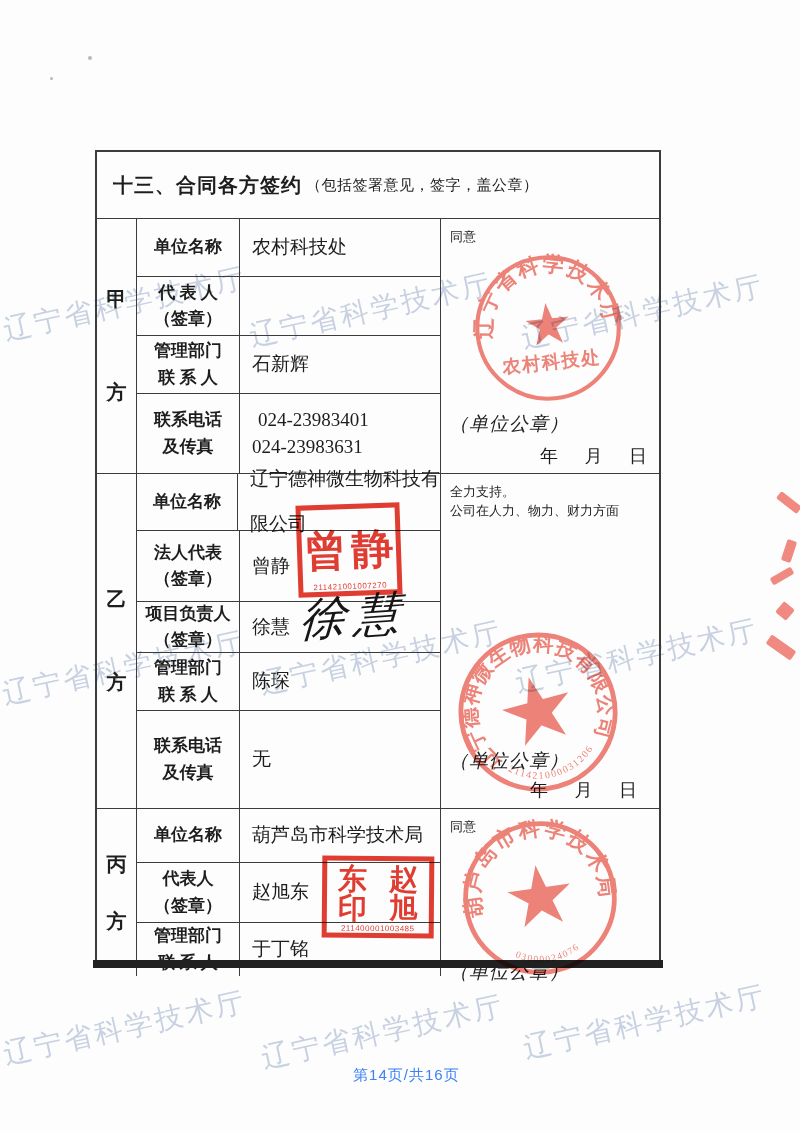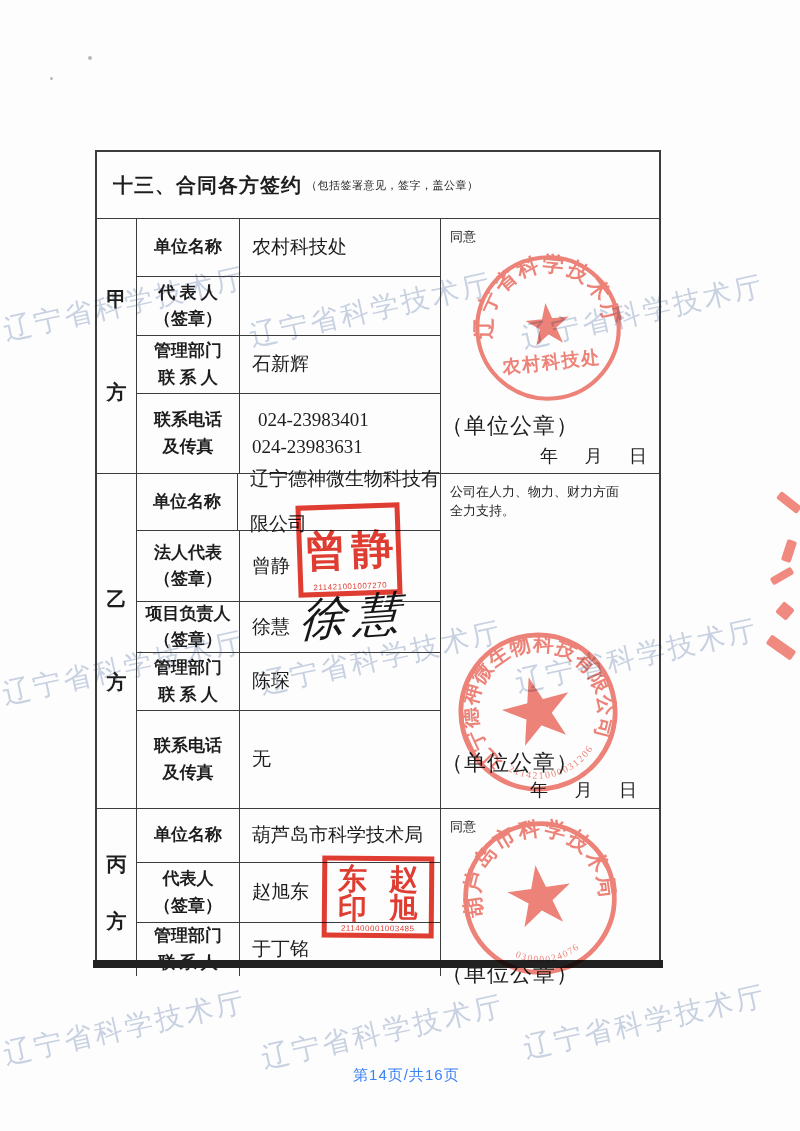--- a/index.html
+++ b/index.html
@@ -10,39 +10,39 @@
   .wm{position:absolute;font-family:"Liberation Sans","DejaVu Sans",sans-serif;
       font-size:28px;letter-spacing:3px;color:#c3cdde;white-space:nowrap;
       transform:rotate(-12.5deg);transform-origin:left center;z-index:0;opacity:.9;}
 
   
   .contract-table{position:absolute;left:95px;top:150px;width:566px;height:812px;
       border:2px solid #3c3c3c;box-sizing:border-box;z-index:1;background:transparent;}
   .title-row{height:67px;box-sizing:border-box;border-bottom:1.5px solid #3c3c3c;
       display:flex;align-items:center;padding-left:16px;}
   .title-main{font-size:20px;font-weight:700;letter-spacing:1px;}
-  .title-note{font-size:11px;margin-left:4px;letter-spacing:.5px;}
+  .title-note{font-size:15px;margin-left:4px;letter-spacing:.5px;}
   .section{display:flex;box-sizing:border-box;border-bottom:1.5px solid #3c3c3c;}
   .section.last{border-bottom:none;}
   .party-col{width:40px;box-sizing:border-box;border-right:1.5px solid #3c3c3c;
       display:flex;flex-direction:column;align-items:center;justify-content:center;
       font-size:20px;font-weight:700;}
   .mid-col{width:303px;box-sizing:border-box;display:flex;flex-direction:column;}
   .row{display:flex;box-sizing:border-box;border-bottom:1.5px solid #3c3c3c;}
   .row.last{border-bottom:none;flex:1;}
   .cell-label{width:103px;box-sizing:border-box;border-right:1.5px solid #3c3c3c;
       display:flex;flex-direction:column;align-items:center;justify-content:center;
       font-size:17px;font-weight:700;line-height:1.55;text-align:center;}
   .cell-value{flex:1;display:flex;flex-direction:column;justify-content:center;
       padding-left:12px;font-size:19px;line-height:1.4;overflow:visible;}
   .cell-value span{white-space:nowrap;}
   .right-col{flex:1;box-sizing:border-box;border-left:1.5px solid #3c3c3c;
       position:relative;font-size:18px;}
   .opinion{padding:9px 6px 0 9px;line-height:1.45;font-size:13px;}
-  .seal-note{position:absolute;left:0;font-size:22px;letter-spacing:1px;}
+  .seal-note{position:absolute;left:8px;font-size:19px;letter-spacing:1px;font-style:italic;}
   .date-line{position:absolute;font-size:18px;word-spacing:22px;}
 
   
   .seal-svg{position:absolute;z-index:6;color:#e8584a;opacity:.74;mix-blend-mode:multiply;
       pointer-events:none;}
   .name-seal{position:absolute;z-index:6;color:#df2b20;border:5px solid #df2b20;
       box-sizing:border-box;mix-blend-mode:multiply;opacity:.92;display:flex;
       align-items:center;justify-content:space-around;pointer-events:none;}
   .name-seal .ch{font-weight:700;line-height:1;}
   .name-seal .num{position:absolute;bottom:0px;left:0;right:0;text-align:center;
@@ -188,22 +188,22 @@
             <span>联系电话</span>
               <span>及传真</span>
           </div>
           <div class="cell-value">
               <span>无</span>
             </div>
         </div>
       </div>
       <div class="right-col">
         <div class="opinion">
+          <span style="display:block;">全力支持。</span>
           <span style="display:block;">公司在人力、物力、财力方面</span>
-          <span style="display:block;">全力支持。</span>
         </div>
         <div class="seal-note" style="top:274px;">（单位公章）</div>
         <div class="date-line" style="bottom:6px;right:22px;">年 月 日</div>
       </div>
     </div>
 
     <div class="section last" style="height:167px;">
       <div class="party-col" style="gap:30px;">
         <span>丙</span>
         <span>方</span>

